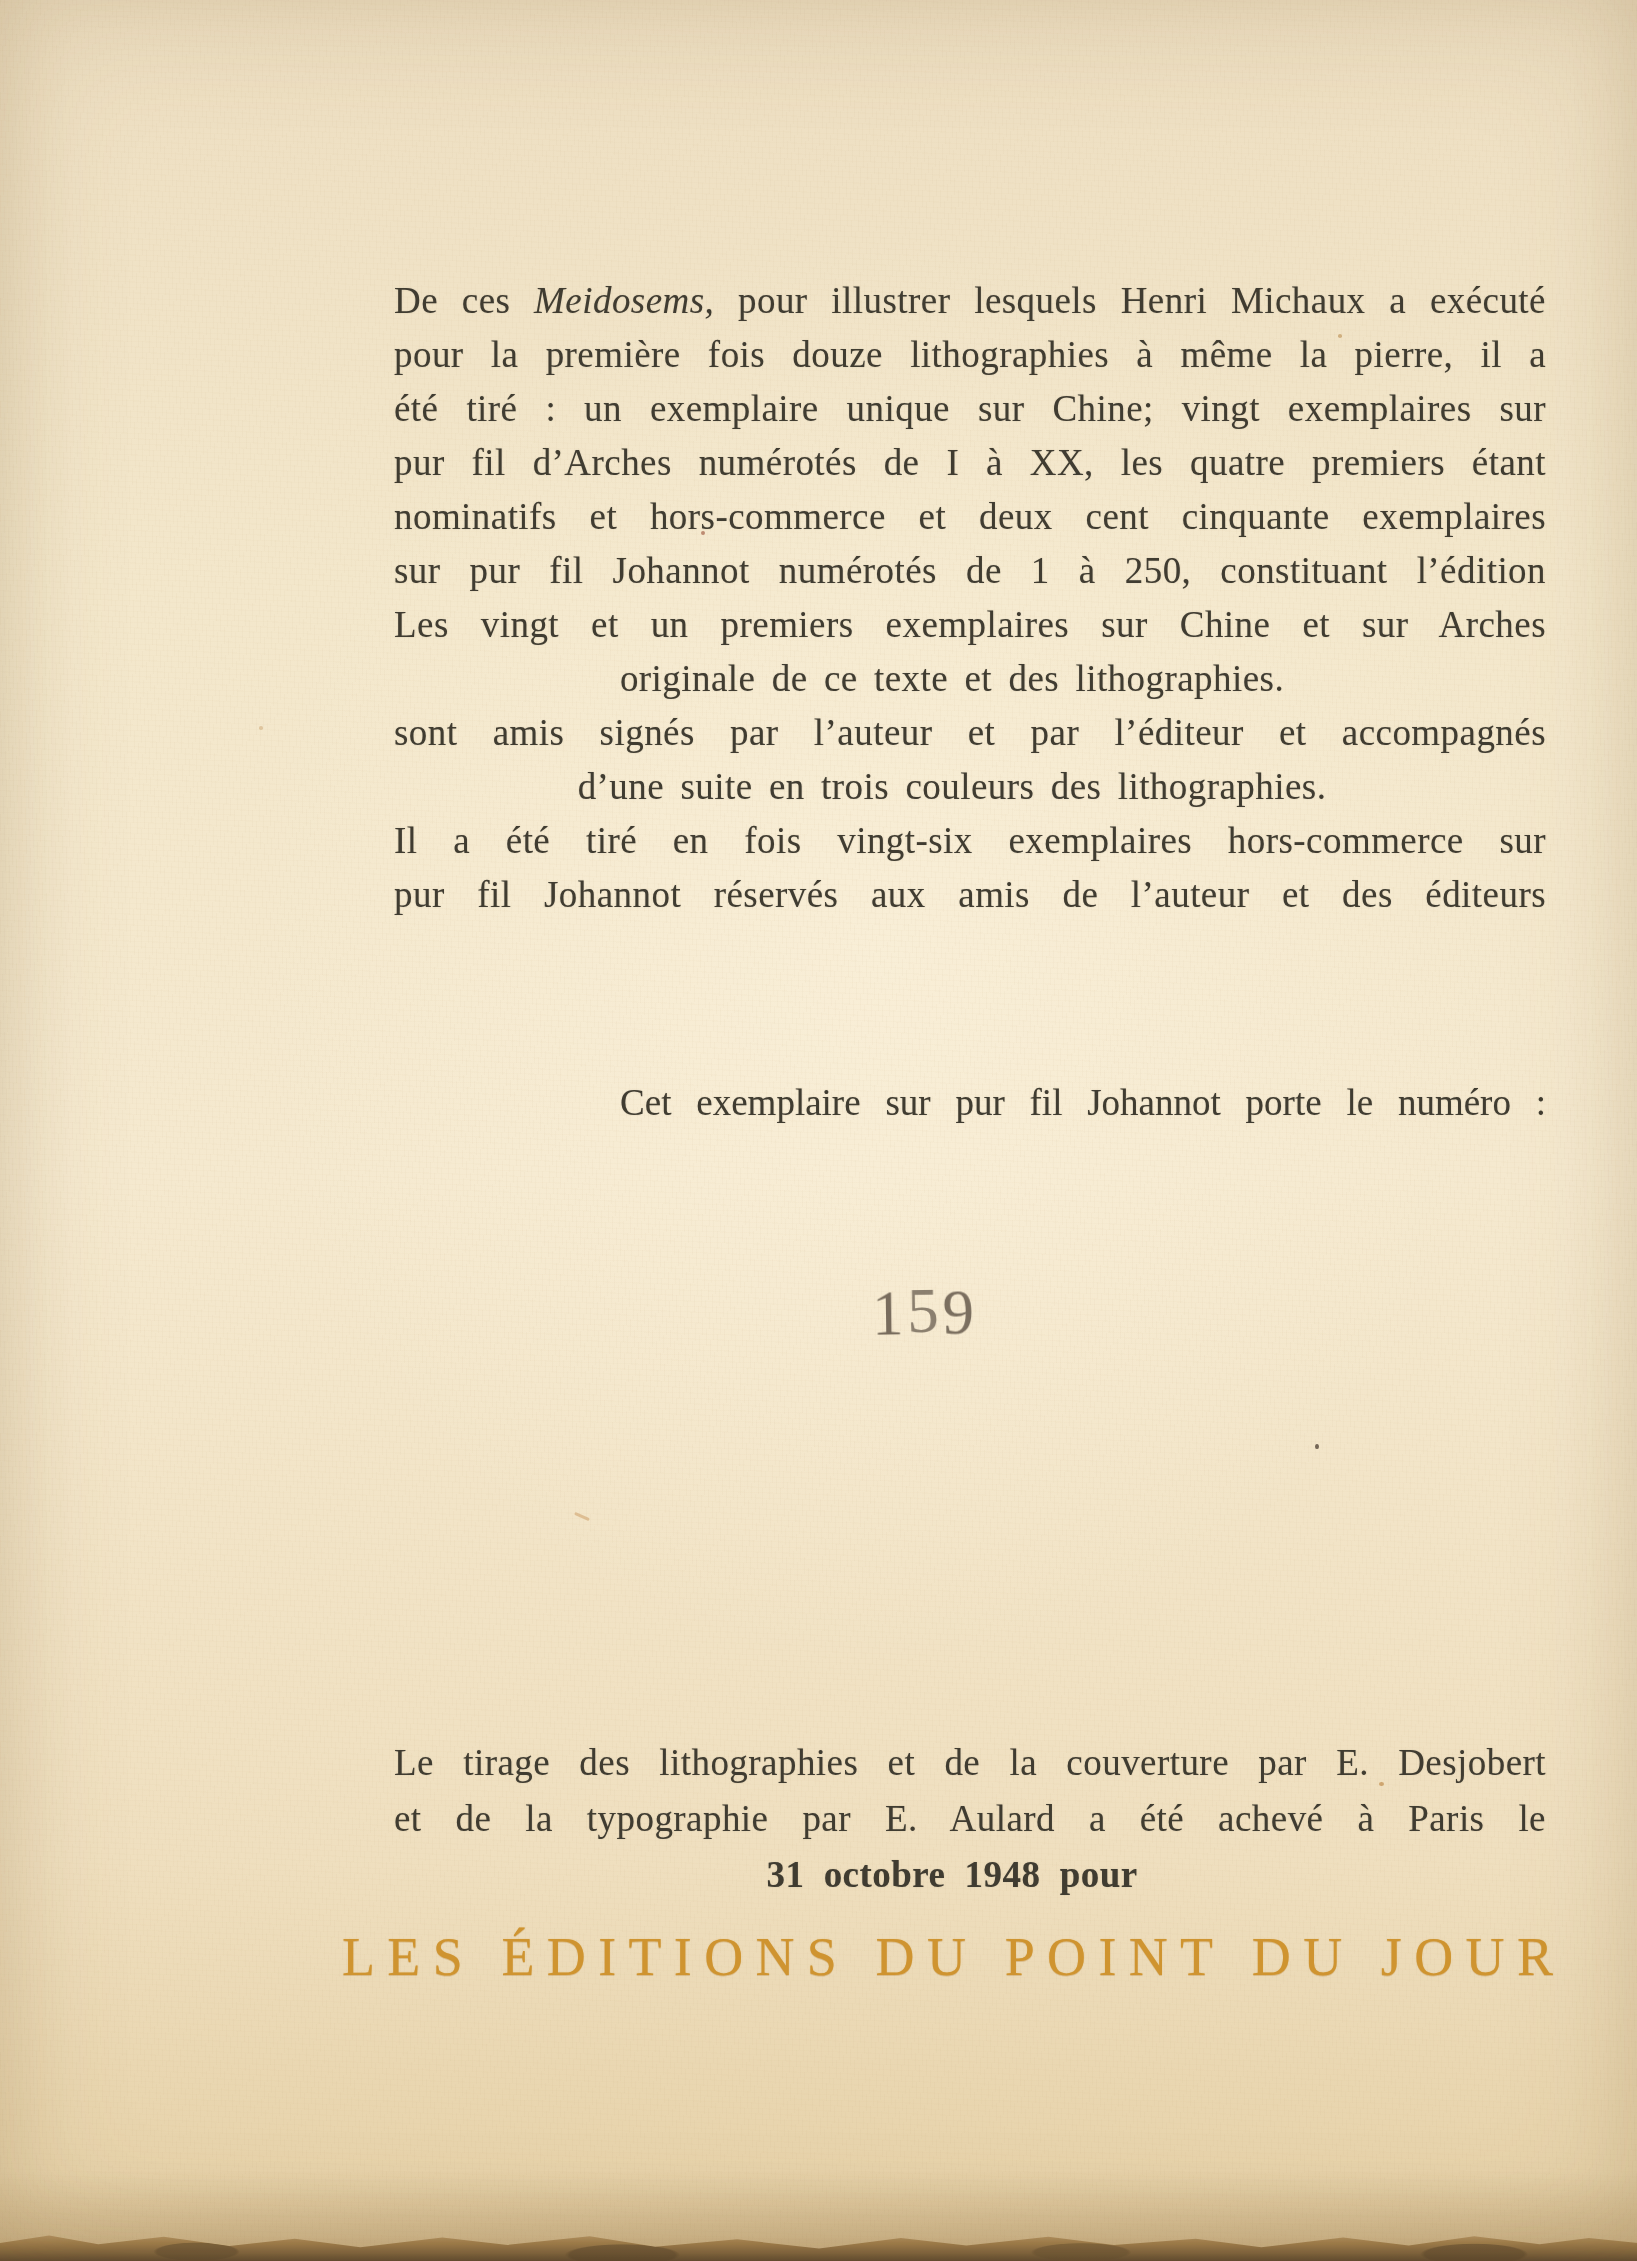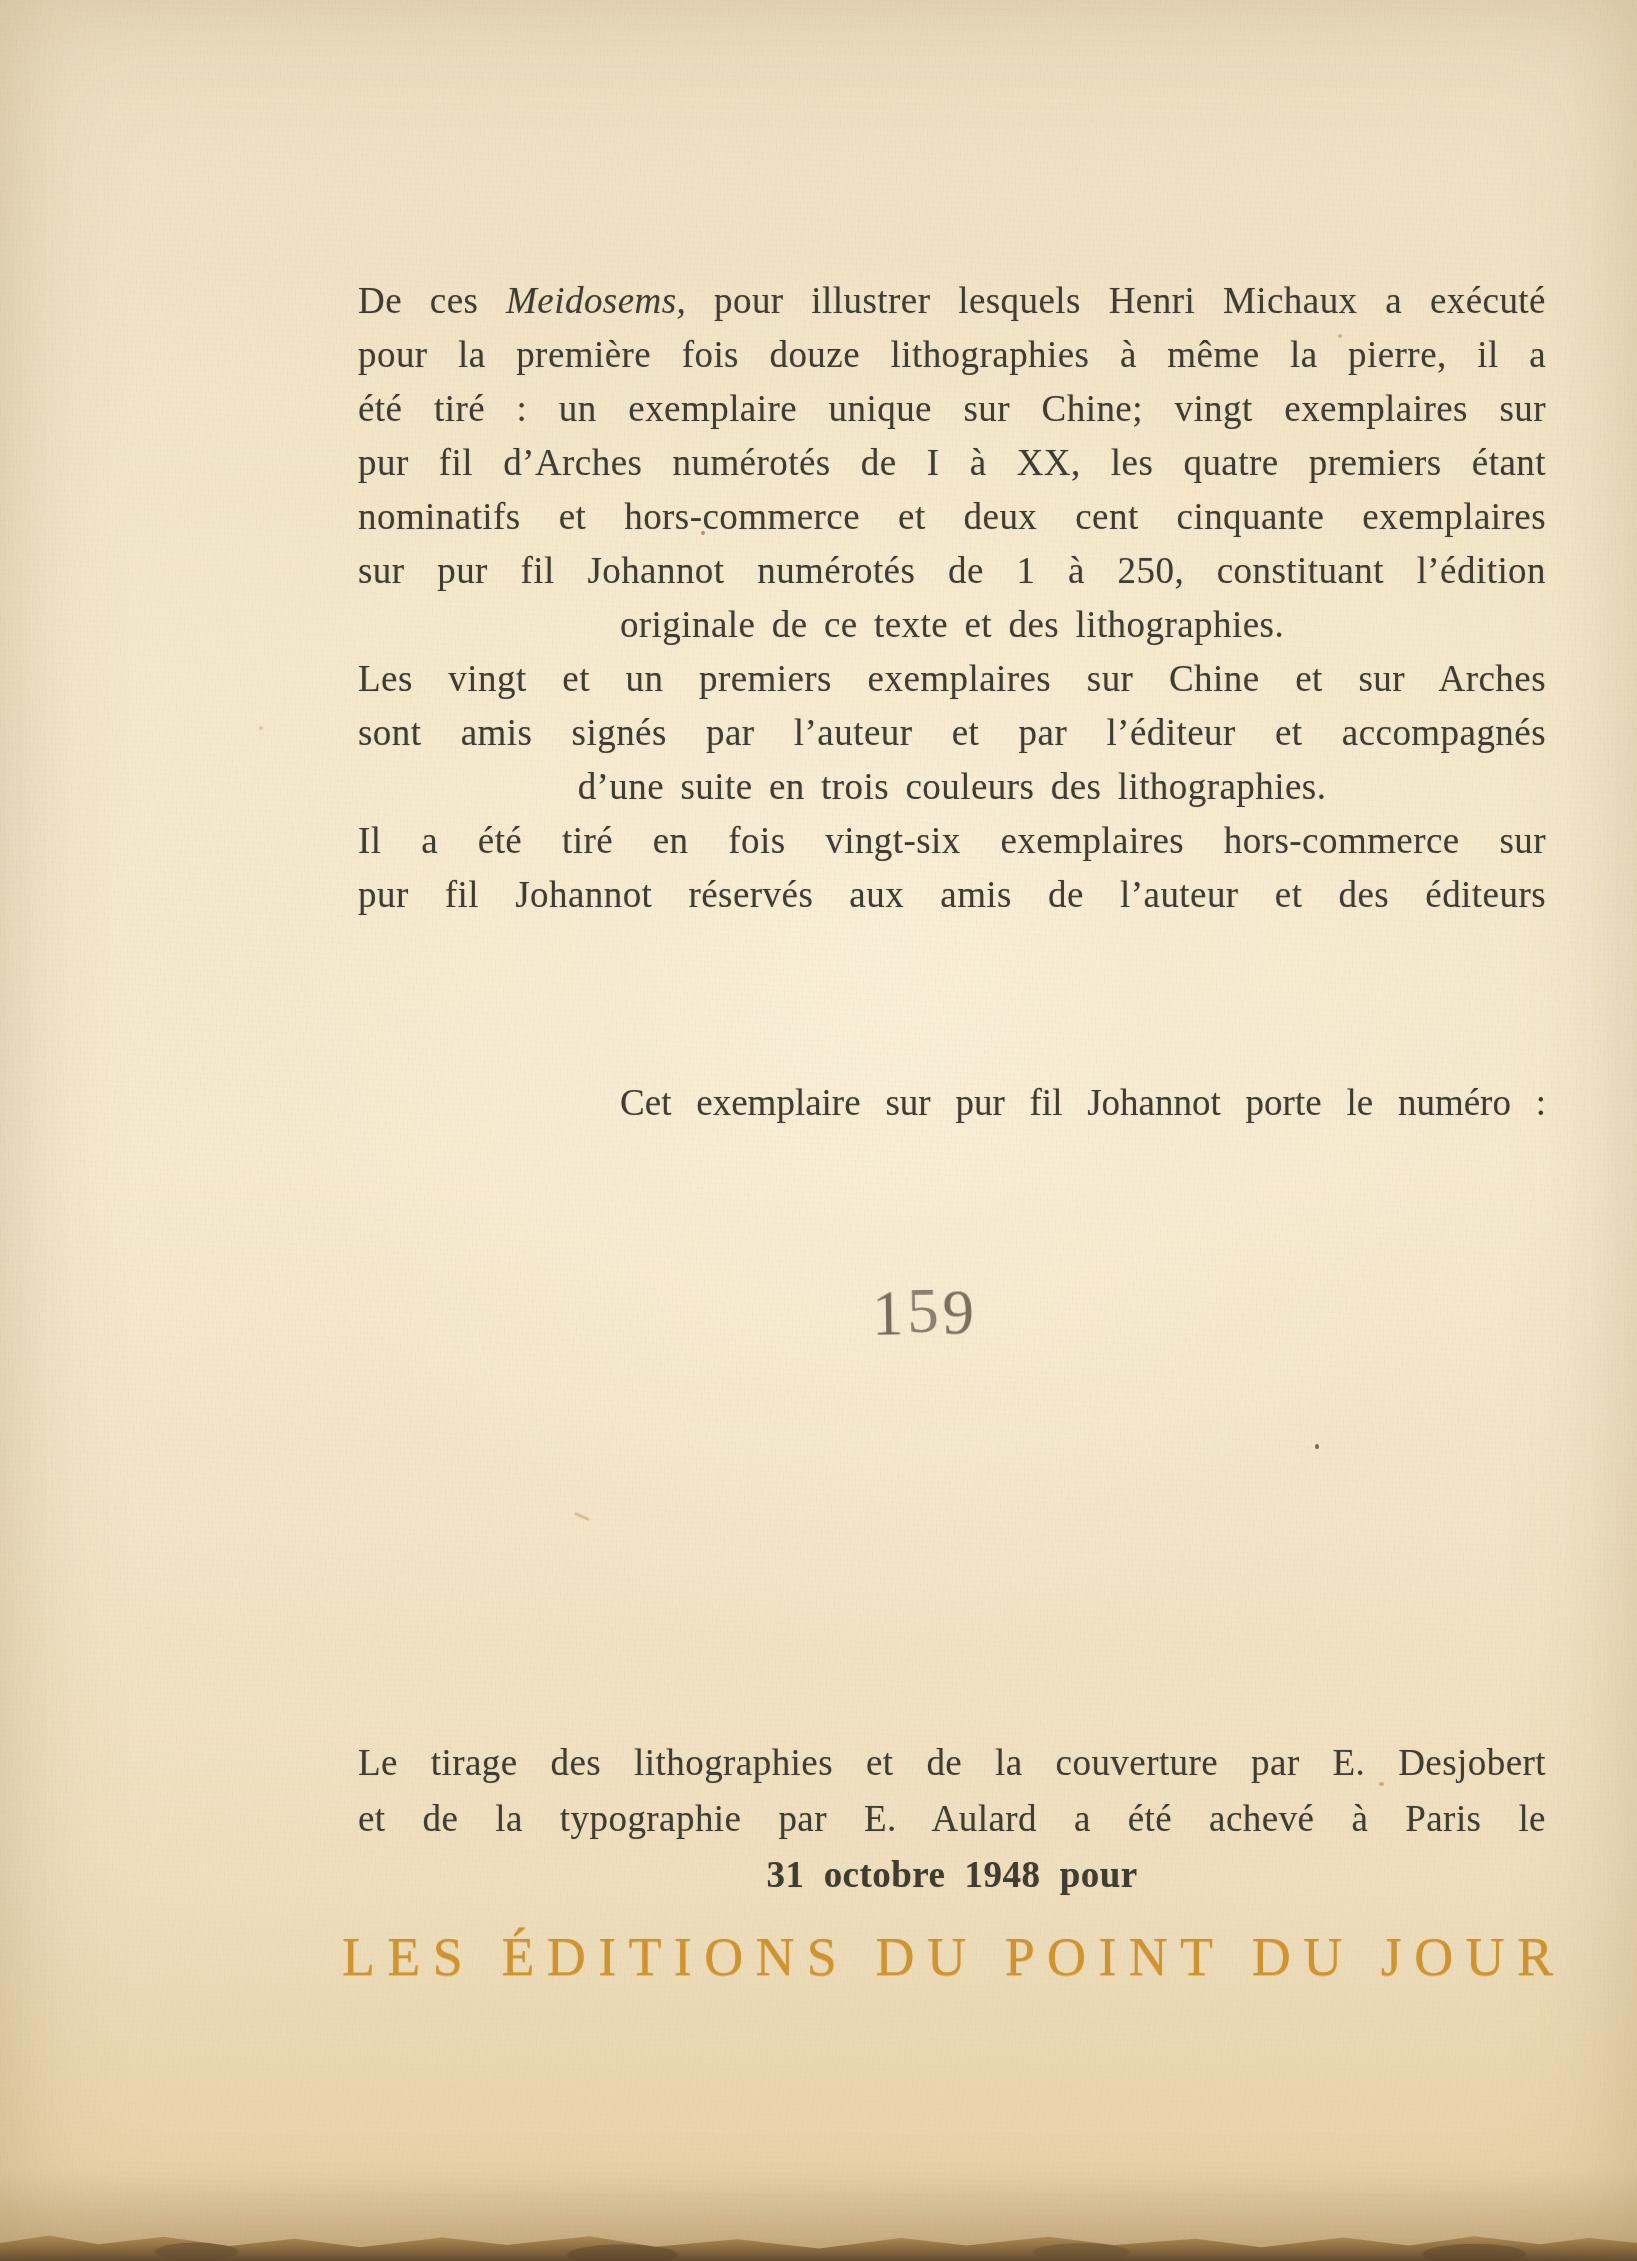--- a/index.html
+++ b/index.html
@@ -37,20 +37,21 @@
   .textline {
     white-space: nowrap;
     text-shadow: 0 0 1.2px rgba(64,60,49,.28);
     letter-spacing: .012em;
   }
   .just {
     white-space: normal;
     text-align: justify;
     text-align-last: justify;
     word-spacing: .10em;
+    margin-left: 36px;
   }
   .center { text-align: center; text-align-last: center; word-spacing: .18em; }
 
   .main-block {
     position: absolute; left: 358px; top: 274px; width: 1188px;
     font-size: 37px; line-height: 54px;
   }
   .italic { font-style: italic; }
 
   .cet-line {
@@ -123,22 +124,22 @@
 
   <div class="texture"></div>
 
   <div class="main-block">
     <div class="textline just"><span>De ces</span> <span class="italic">Meidosems,</span> <span>pour illustrer lesquels Henri Michaux a exécuté</span></div>
     <div class="textline just">pour la première fois douze lithographies à même la pierre, il a</div>
     <div class="textline just">été tiré : un exemplaire unique sur Chine; vingt exemplaires sur</div>
     <div class="textline just">pur fil d’Arches numérotés de I à XX, les quatre premiers étant</div>
     <div class="textline just">nominatifs et hors-commerce et deux cent cinquante exemplaires</div>
     <div class="textline just">sur pur fil Johannot numérotés de 1 à 250, constituant l’édition</div>
+    <div class="textline just">Les vingt et un premiers exemplaires sur Chine et sur Arches</div>
     <div class="textline center">originale de ce texte et des lithographies.</div>
-    <div class="textline just">Les vingt et un premiers exemplaires sur Chine et sur Arches</div>
     <div class="textline just">sont amis signés par l’auteur et par l’éditeur et accompagnés</div>
     <div class="textline center">d’une suite en trois couleurs des lithographies.</div>
     <div class="textline just">Il a été tiré en fois vingt-six exemplaires hors-commerce sur</div>
     <div class="textline just">pur fil Johannot réservés aux amis de l’auteur et des éditeurs</div>
   </div>
 
   <div class="cet-line">Cet exemplaire sur pur fil Johannot porte le numéro :</div>
 
   <div class="stamp">
       <span class="ls-char">1</span>

